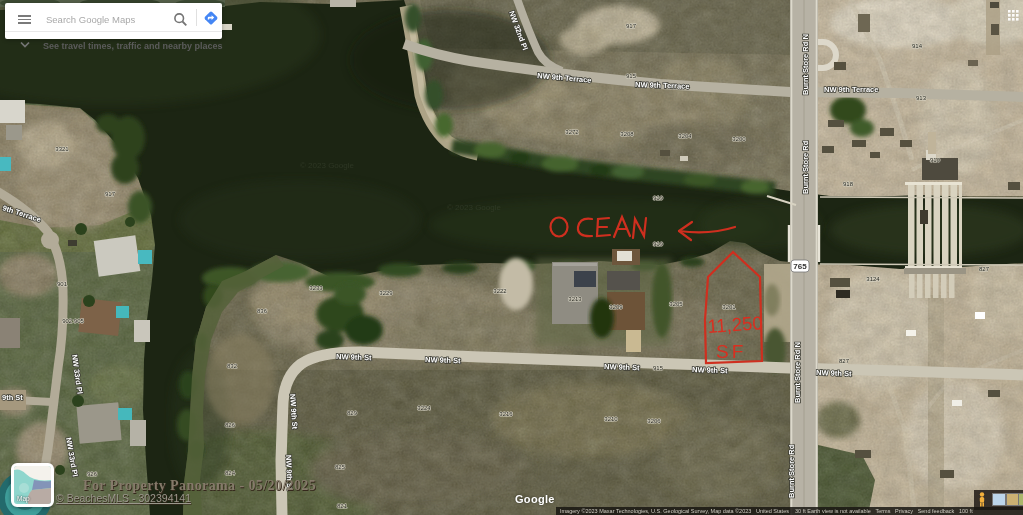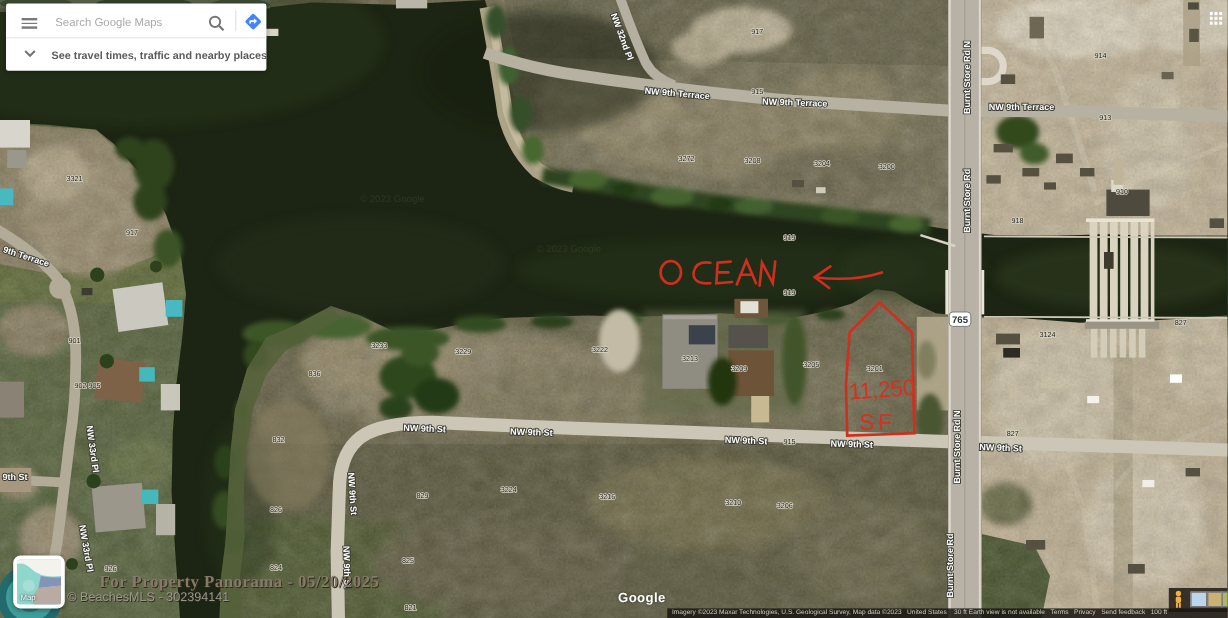--- a/index.html
+++ b/index.html
@@ -422,21 +422,21 @@
 
     <path d="M733,252 L708,277 L705,320 L706,363 L762,361 L760,277 Z"></path>
   </g>
 
   <g fill="#d92f20" font-family="Liberation Sans, sans-serif">
     <text x="708" y="333" font-size="19" transform="rotate(-4 708 333)" textLength="55" lengthAdjust="spacingAndGlyphs">11,250</text>
     <text x="716" y="358" font-size="19" letter-spacing="3">SF</text>
   </g>
 </svg>
 
-<div style="position:absolute;left:5px;top:3px;width:217px;height:56px;background:#fff;border-radius:2px;box-shadow:0 1px 4px rgba(0,0,0,0.3);">
+<div style="position:absolute;left:5px;top:3px;width:217px;height:36px;background:#fff;border-radius:2px;box-shadow:0 1px 4px rgba(0,0,0,0.3);">
 
   <div style="position:absolute;left:13px;top:12px;width:13px;height:9px;">
     <div style="height:1.6px;background:#7a7a7a;margin-bottom:2px;"></div>
     <div style="height:1.6px;background:#7a7a7a;margin-bottom:2px;"></div>
     <div style="height:1.6px;background:#7a7a7a;"></div>
   </div>
 
   <div style="position:absolute;left:41px;top:10.5px;font-size:9.5px;color:#a9a9a9;white-space:nowrap;">Search Google Maps</div>
 
   <svg style="position:absolute;left:168px;top:9px;" width="15" height="15" viewBox="0 0 15 15">
@@ -486,21 +486,21 @@
     <path d="M0,0 L37,0 L37,14 Q20,16 12,8 Q6,2 0,4 Z" fill="#f4f2ec"></path>
     <path d="M20,14 Q30,16 37,15 L37,22 L18,24 Z" fill="#8394b8"></path>
     <path d="M18,24 L37,22 L37,38 L14,38 Q12,30 18,24" fill="#b8aba4"></path>
     <circle cx="10" cy="22" r="5" fill="#a8ded6"></circle>
   </svg>
   <div style="position:absolute;left:3px;bottom:2px;font-size:6.5px;color:#fff;text-shadow:0 0 2px #000;">Map</div>
 </div>
 
 <div style="position:absolute;left:55px;top:478px;font-family:'Liberation Serif',serif;font-weight:bold;font-size:14px;color:#857a6a;text-shadow:0.7px 0.7px 0 #35281c;letter-spacing:0.4px;padding-left:28px;">For Property Panorama - 05/20/2025</div>
 
-<div style="position:absolute;left:56px;top:492px;font-size:10.5px;color:#9a978c;text-shadow:0.6px 0.6px 0 #35281c;">© BeachesMLS - 302394141</div>
+<div style="position:absolute;left:56px;top:492px;font-size:10.5px;color:#9a978c;text-shadow:0.6px 0.6px 0 #35281c;text-decoration:underline;">© BeachesMLS - 302394141</div>
 
 <div style="position:absolute;left:515px;top:493px;font-size:11px;font-weight:bold;color:#fff;text-shadow:0 0 2px rgba(0,0,0,0.5);letter-spacing:0.3px;text-align:center;">Google</div>
 
 <div style="position:absolute;left:974px;top:490px;width:49px;height:20px;background:#2b2520;opacity:0.92;"></div>
 <svg style="position:absolute;left:977px;top:492px;" width="10" height="15" viewBox="0 0 10 15">
   <circle cx="5" cy="2.5" r="2.2" fill="#f3b03c"></circle>
   <rect x="2.8" y="5" width="4.4" height="5.5" rx="1.5" fill="#f3b03c"></rect>
   <rect x="3" y="10.5" width="1.6" height="4" fill="#f3b03c"></rect>
   <rect x="5.4" y="10.5" width="1.6" height="4" fill="#f3b03c"></rect>
 </svg>

